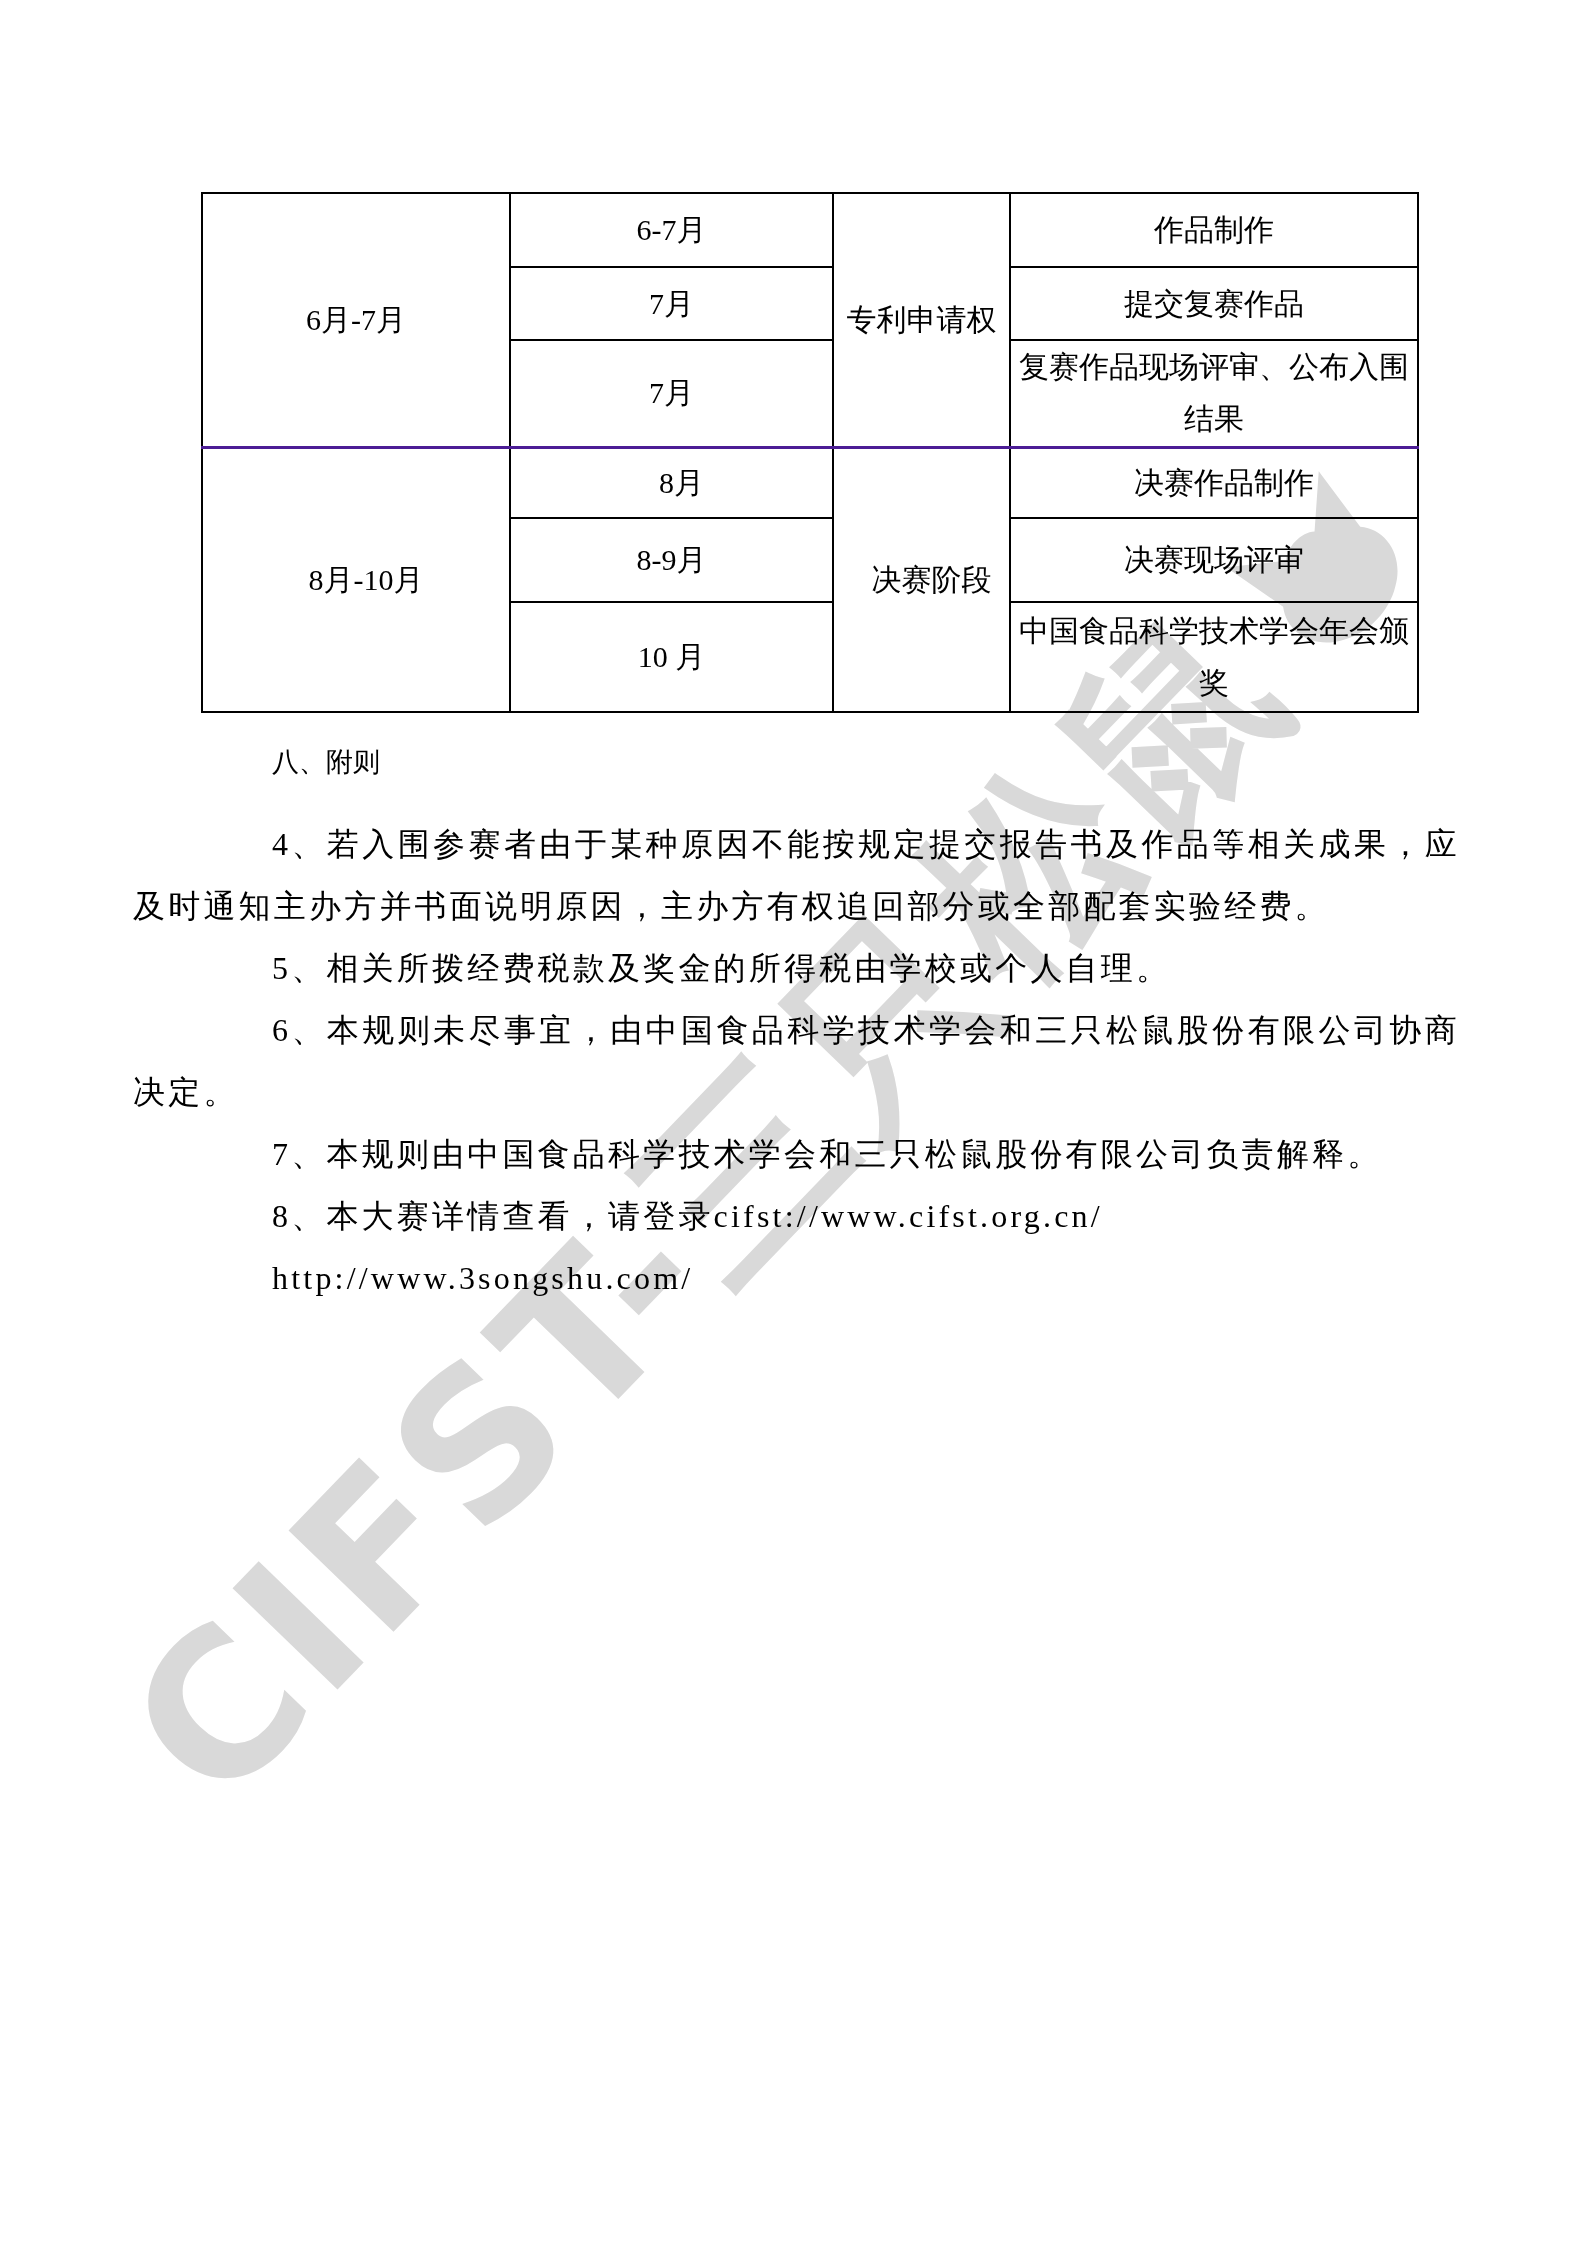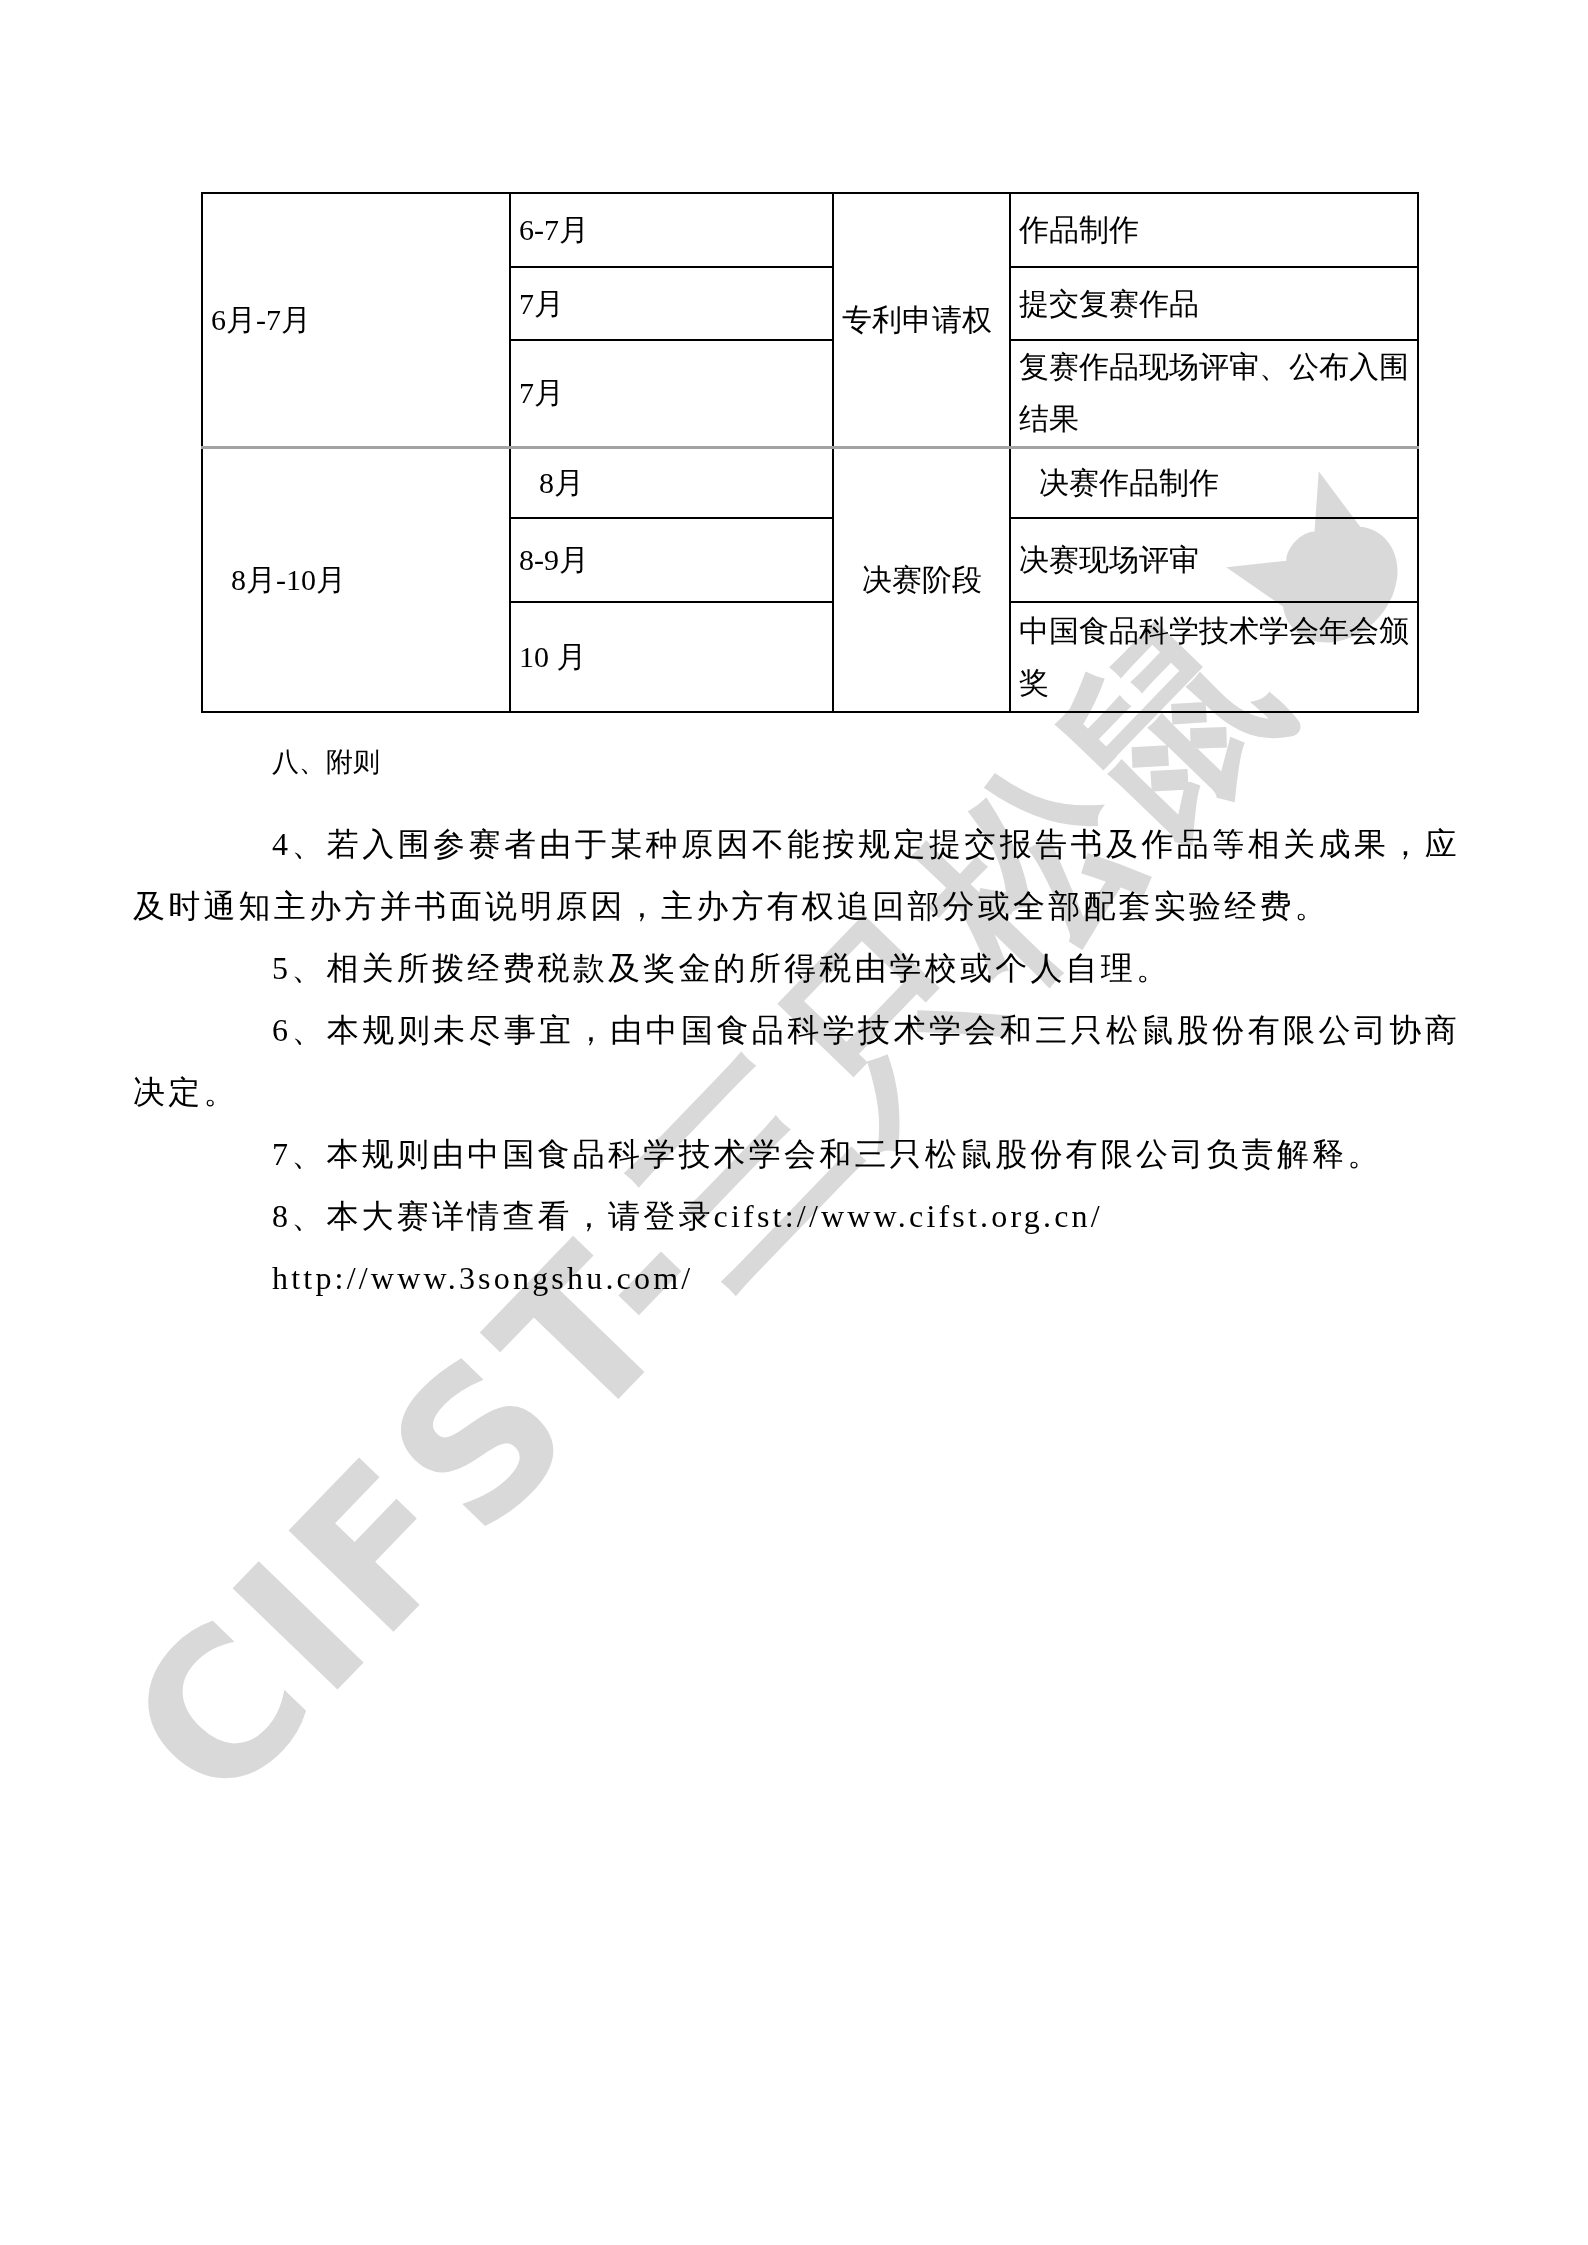--- a/index.html
+++ b/index.html
@@ -39,32 +39,33 @@
   table.schedule{
     border-collapse:collapse;
     table-layout:fixed;
     width:1216px;
     margin-left:68px;
     font-size:30px;
     line-height:38px;
   }
   table.schedule td{
     border:2px solid #000;
+    text-align:center;
     vertical-align:middle;
     padding:0 8px;
     box-sizing:border-box;
     background:transparent;
   }
   tr.r1 td{height:74px;}
   tr.r2 td{height:73px;}
   tr.r3 td{height:107px;}
   tr.r4 td{height:71px;}
   tr.r5 td{height:84px;}
   tr.r6 td{height:110px;}
-  tr.group-start td{border-top:3px solid #a3a3a3;padding-left:28px;}
+  tr.group-start td{border-top:3px solid #4c1d95;padding-left:28px;}
   td.twolines{line-height:52px;margin-left:40px;}
   .section-heading{
     margin:29px 0 0 0;
     padding-left:139px;
     font-family:"Liberation Sans","DejaVu Sans",sans-serif;
     font-weight:normal;
     font-size:27px;
     line-height:40px;
   }
   .clauses{margin-top:31px;}

